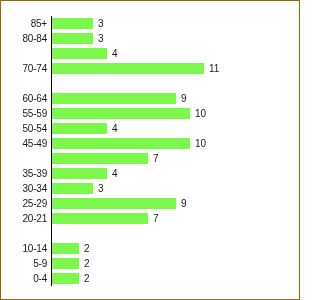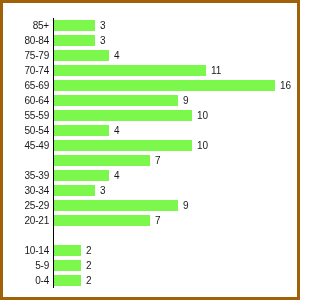--- a/index.html
+++ b/index.html
@@ -5,21 +5,21 @@
   html, body {
     margin: 0;
     padding: 0;
     background: #ffffff;
   }
   #chart-root {
     position: relative;
     width: 300px;
     height: 300px;
     background: #ffffff;
-    border: 3px solid #a16207;
+    border: 1px solid #a16207;
     box-sizing: border-box;
     overflow: hidden;
     font-family: "Liberation Sans", sans-serif;
   }
   #plot {
     position: absolute;
     left: 0;
     top: 0;
     width: 300px;
     height: 300px;
@@ -73,33 +73,27 @@
         <div class="cat-label">85+</div>
         <div class="bar" style="left: 50px; width: 42px; background: rgb(124, 247, 76);"></div>
         <div class="val-label" style="left: 97px;">3</div>
       </div>
       <div class="row" style="top: 30px;">
         <div class="cat-label">80-84</div>
         <div class="bar" style="left: 50px; width: 42px; background: rgb(124, 247, 76);"></div>
         <div class="val-label" style="left: 97px;">3</div>
       </div>
       <div class="row" style="top: 45px;">
-        <div class="cat-label">75-79</div>
         <div class="bar" style="left: 50px; width: 56px; background: rgb(124, 247, 76);"></div>
         <div class="val-label" style="left: 111px;">4</div>
       </div>
       <div class="row" style="top: 60px; padding-left: 40px;">
         <div class="cat-label">70-74</div>
         <div class="bar" style="left: 50px; width: 153px; background: rgb(124, 247, 76);"></div>
         <div class="val-label" style="left: 208px;">11</div>
-      </div>
-      <div class="row" style="top: 75px;">
-        <div class="cat-label">65-69</div>
-        <div class="bar" style="left: 50px; width: 222px; background: rgb(124, 247, 76);"></div>
-        <div class="val-label" style="left: 277px;">16</div>
       </div>
       <div class="row" style="top: 90px;">
         <div class="cat-label">60-64</div>
         <div class="bar" style="left: 50px; width: 125px; background: rgb(124, 247, 76);"></div>
         <div class="val-label" style="left: 180px;">9</div>
       </div>
       <div class="row" style="top: 105px;">
         <div class="cat-label">55-59</div>
         <div class="bar" style="left: 50px; width: 139px; background: rgb(124, 247, 76);"></div>
         <div class="val-label" style="left: 194px;">10</div>

